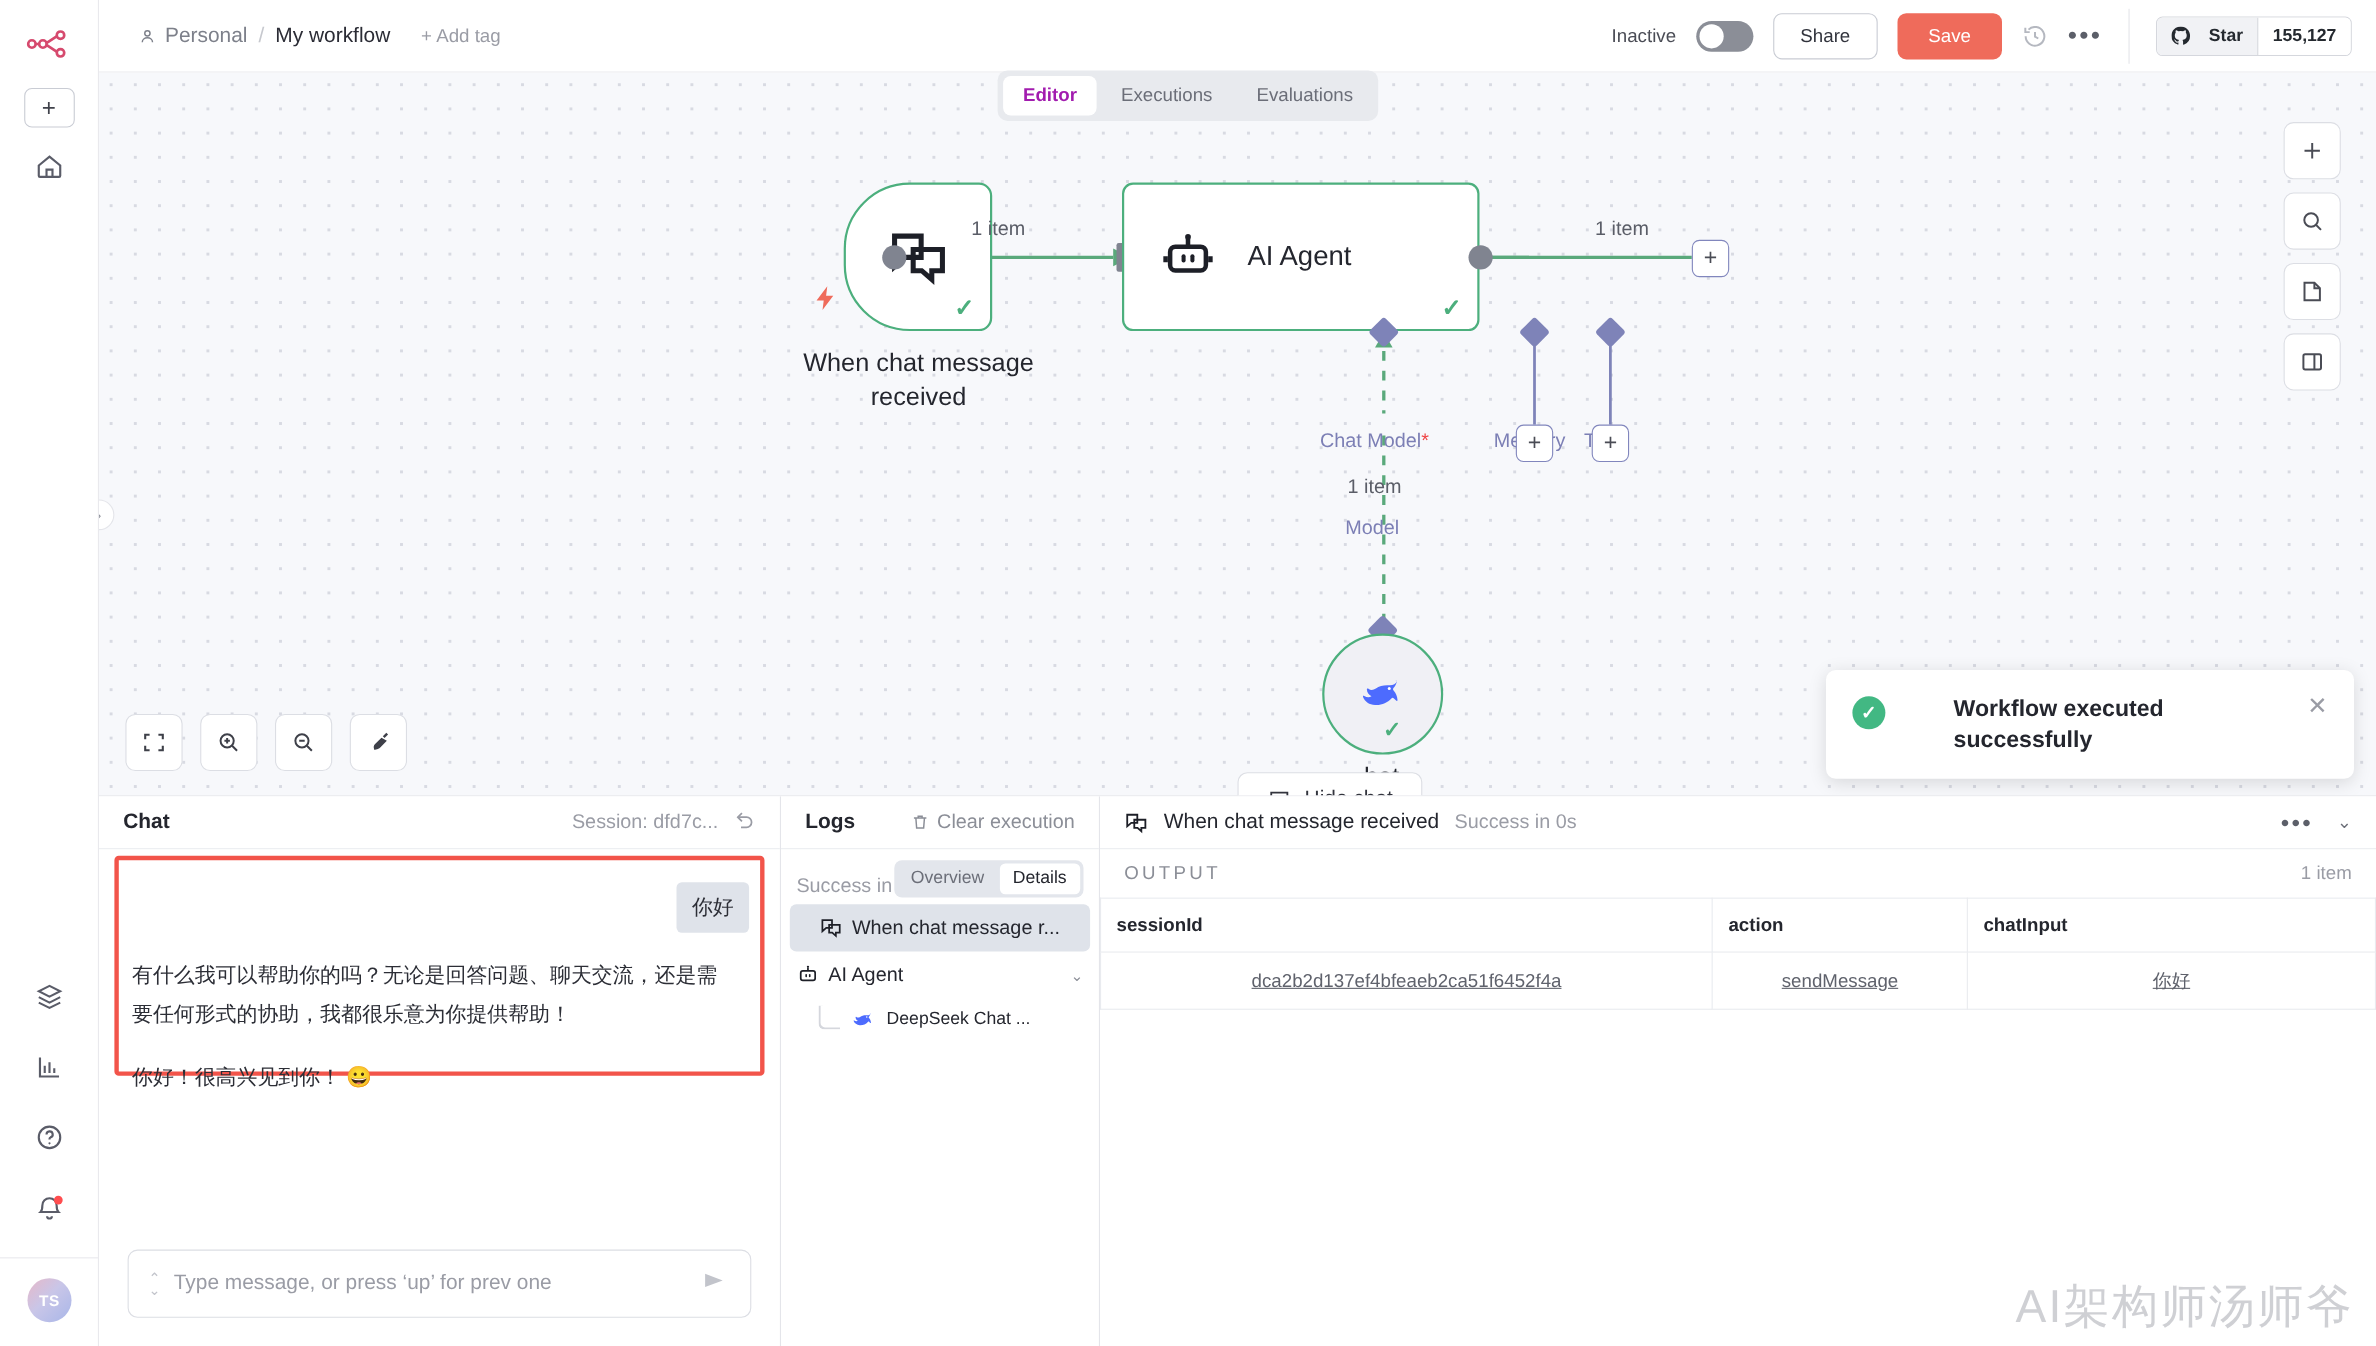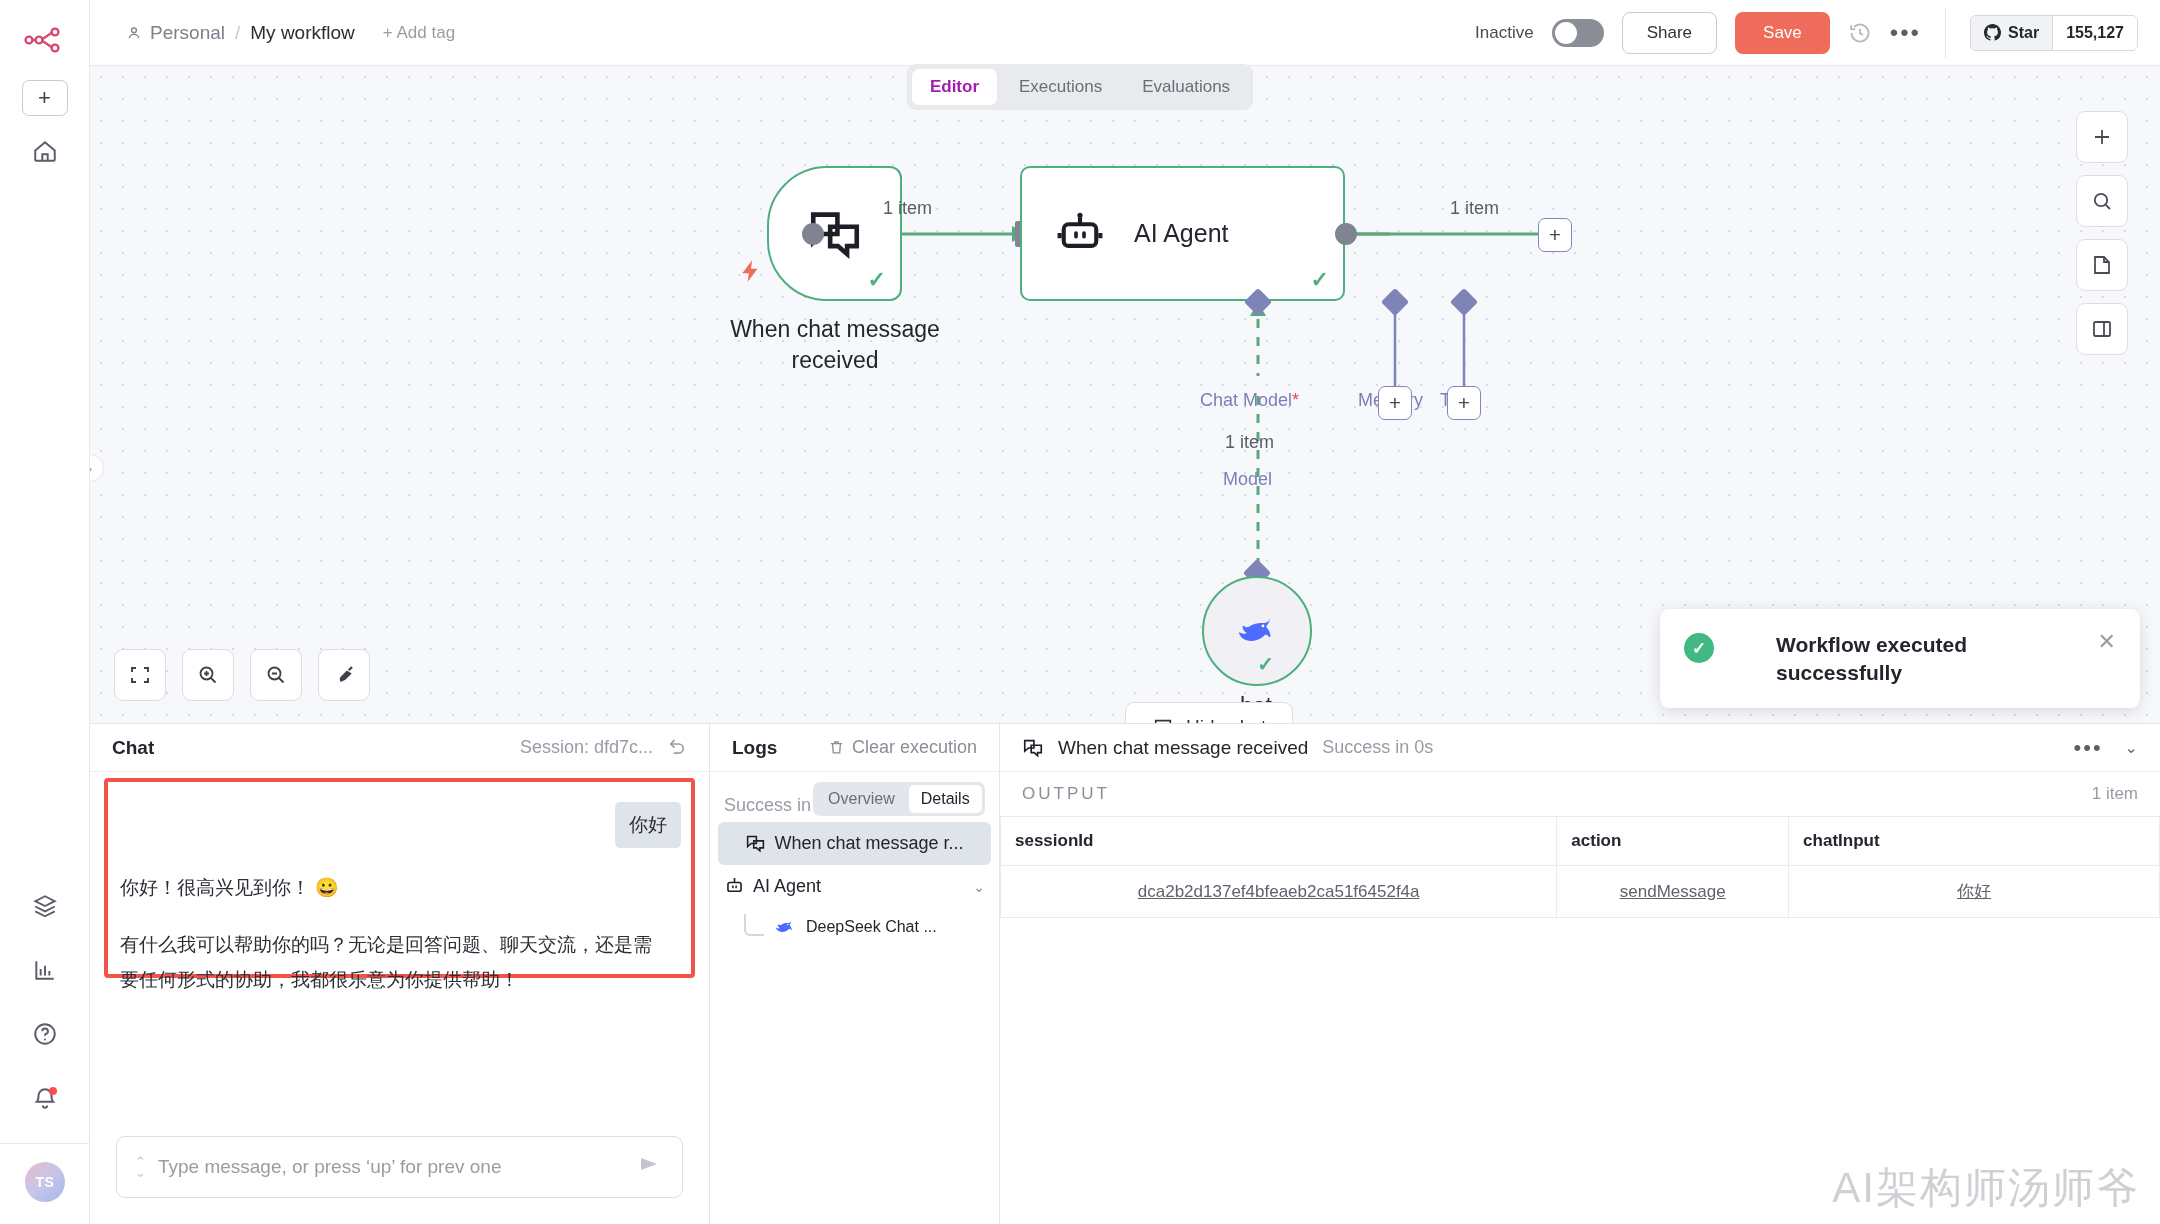--- a/index.html
+++ b/index.html
@@ -68,21 +68,21 @@
     border-radius:50%; background:#fff; }
   .btn-share { border: 1px solid #c9ccd4; background: #fff; color: #31333c;
     font-size: 17px; padding: 10px 24px; border-radius: 8px; }
   .btn-save { background: #ef6b5b; color: #fff; font-size: 17px; border: none;
     padding: 11px 28px; border-radius: 8px; }
   .icon-btn { color: #b5b8c0; display: flex; align-items: center; justify-content: center; }
   .dots { color: #5c5f69; font-size: 24px; letter-spacing: 2px; line-height: 10px; }
   .gh-sep { width:1px; height:50px; background:#e4e5ea; margin: 0 6px; }
   .gh { display: flex; align-items: stretch; border: 1px solid #d5d7dd; border-radius: 6px;
     overflow: hidden; height: 36px; }
-  .gh-star { background: #f1f2f5; display: flex; align-items: center; gap: 7px;
+  .gh-star { background: #f1f2f5; display: flex; align-items: center; gap: 17px;
     padding: 0 13px; font-size: 16px; color: #24292f; font-weight: 600; }
   .gh-count { background: #fff; display: flex; align-items: center; padding: 0 13px;
     font-size: 16px; color: #24292f; font-weight: 600; border-left: 1px solid #d5d7dd; }
 
   
   .canvas {
     position: absolute; left: 90px; top: 66px; right: 0; height: 657px;
     background-color: #f7f8fb;
     background-image: radial-gradient(#d8dae2 1.3px, transparent 1.3px);
     background-size: 22px 22px;
@@ -483,22 +483,22 @@
                 <path d="M4.5 9.5H14a5.5 5.5 0 0 1 0 11H8"></path>
             </svg>
           </span>
         </span>
       </div>
 
       <div class="chat-body">
         <div class="chat-highlight"></div>
         <div class="msg-user">你好</div>
         <div class="msg-bot">
+          <p>有什么我可以帮助你的吗？无论是回答问题、聊天交流，还是需要任何形式的协助，我都很乐意为你提供帮助！</p>
           <p>你好！很高兴见到你！ 😀</p>
-          <p>有什么我可以帮助你的吗？无论是回答问题、聊天交流，还是需要任何形式的协助，我都很乐意为你提供帮助！</p>
         </div>
       </div>
 
       <div class="chat-input-wrap">
         <div class="chat-input">
           <span class="chev-stack">
             <span>⌃</span>
               <span>⌄</span>
           </span>
           <span class="chat-placeholder">Type message, or press ‘up’ for prev one</span>

